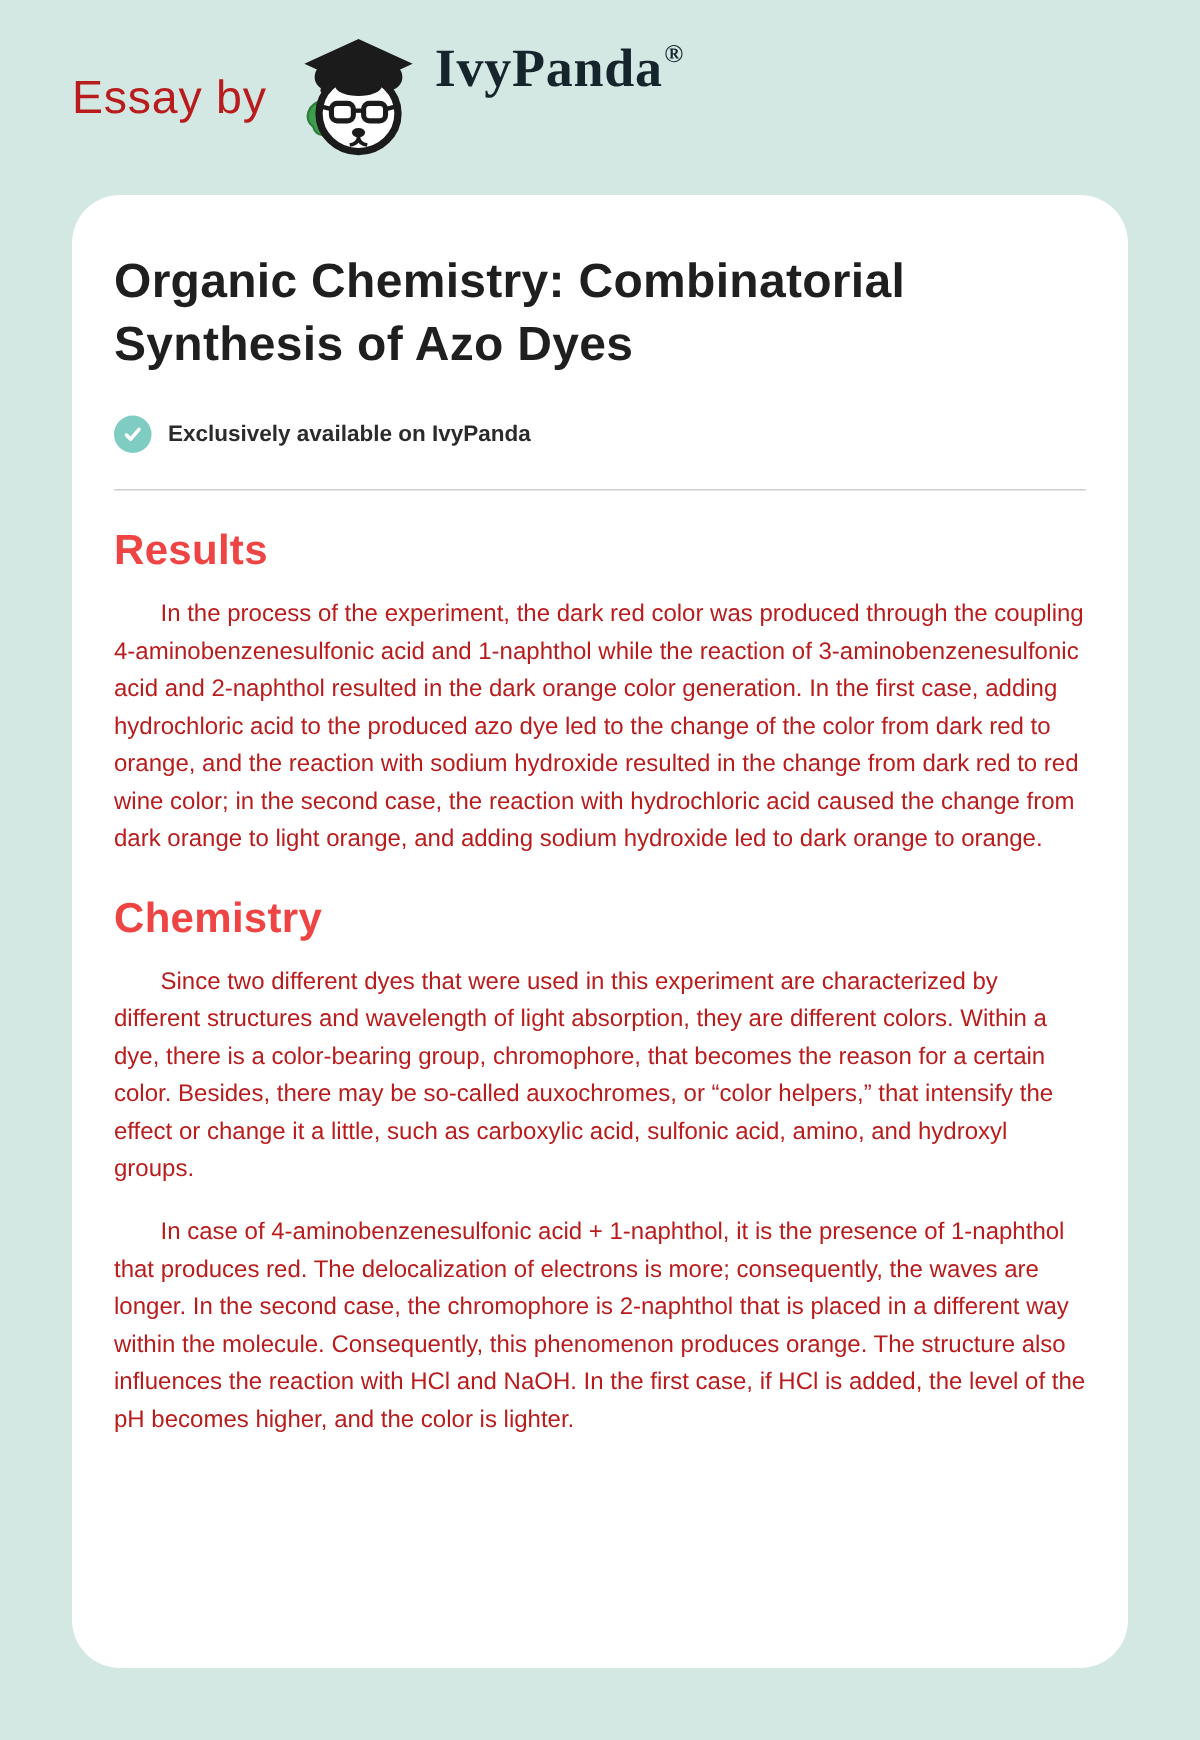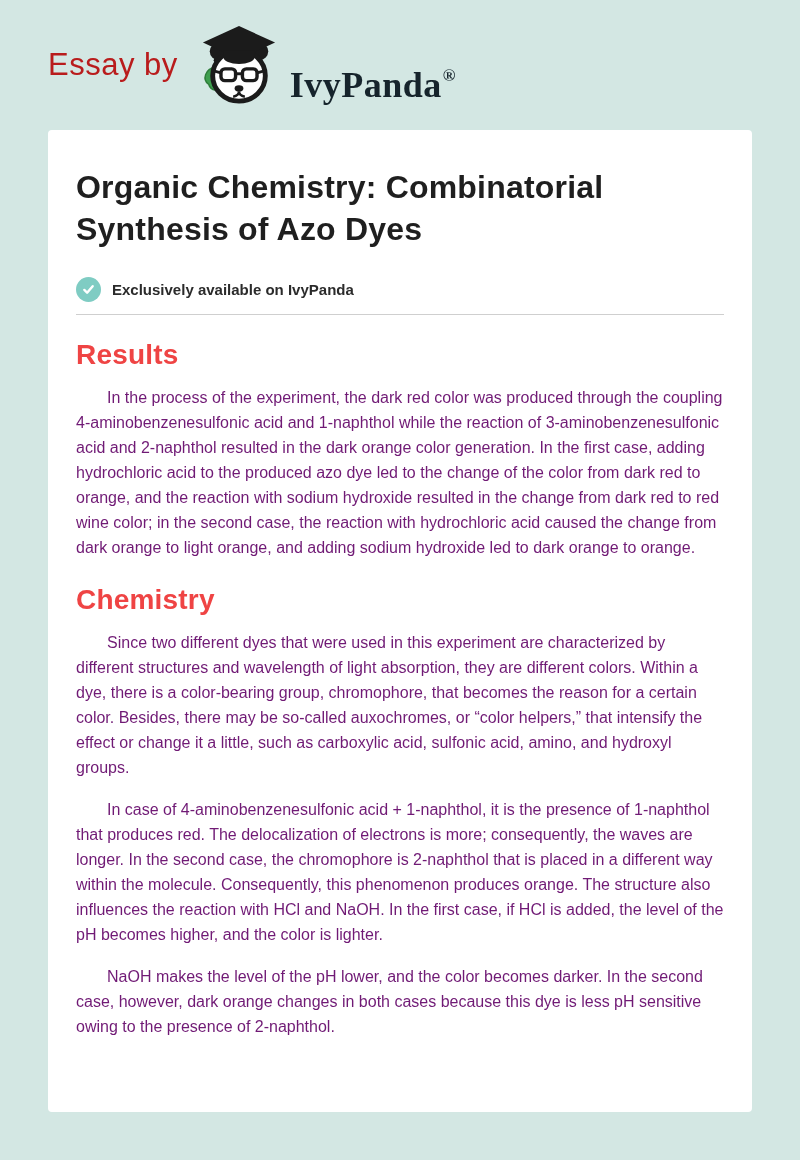--- a/index.html
+++ b/index.html
@@ -19,21 +19,21 @@
     padding-left: 48px;
   }
   .essay-by {
     font-size: 31px;
     color: #b91c1c;
     letter-spacing: 0.5px;
   }
   .logo-wrap {
     margin-left: 22px;
     display: flex;
-    align-items: flex-end;
+    align-items: flex-start;
   }
   .logo-wrap svg { display: block; }
   .wordmark {
     margin-left: 12px;
     font-family: "Liberation Serif", serif;
     font-weight: 700;
     font-size: 36px;
     color: #16242c;
     letter-spacing: 0.5px;
   }
@@ -43,33 +43,33 @@
     font-size: 17px;
     color: #16242c;
     vertical-align: 16px;
     margin-left: 1px;
   }
 
   
   .card {
     background: #ffffff;
     margin: 0 48px;
-    border-radius: 4px;
+    border-radius: 32px;
     padding: 36px 28px 50px 28px;
     min-height: 982px;
   }
   .doc-title {
     font-size: 32px;
     line-height: 1.32;
     font-weight: 700;
     color: #1f1f1f;
     letter-spacing: 0.2px;
   }
   .badge-row {
-    margin: 27px 0 12px 0;
+    margin: 27px 0 24px 0;
     display: flex;
     align-items: center;
   }
   .badge-circle {
     width: 25px;
     height: 25px;
     border-radius: 50%;
     background: #7fccc3;
     display: flex;
     align-items: center;
@@ -91,21 +91,21 @@
   .section-heading {
     font-size: 28px;
     font-weight: 700;
     color: #ef4444;
     margin: 24px 0 14px 0;
     letter-spacing: 0.2px;
   }
   .card p {
     font-size: 16px;
     line-height: 25px;
-    color: #701a75;
+    color: #b91c1c;
     text-indent: 31px;
     margin-bottom: 17px;
   }
   .card p:last-child { margin-bottom: 0; }
 </style>
 </head>
 <body>
 
 <header class="site-header">
   <span class="essay-by">Essay by</span>
@@ -155,14 +155,13 @@
   </div>
 
   <hr class="divider">
 
   <h2 class="section-heading">Results</h2>
   <p>In the process of the experiment, the dark red color was produced through the coupling 4-aminobenzenesulfonic acid and 1-naphthol while the reaction of 3-aminobenzenesulfonic acid and 2-naphthol resulted in the dark orange color generation. In the first case, adding hydrochloric acid to the produced azo dye led to the change of the color from dark red to orange, and the reaction with sodium hydroxide resulted in the change from dark red to red wine color; in the second case, the reaction with hydrochloric acid caused the change from dark orange to light orange, and adding sodium hydroxide led to dark orange to orange.</p>
 
   <h2 class="section-heading">Chemistry</h2>
   <p>Since two different dyes that were used in this experiment are characterized by different structures and wavelength of light absorption, they are different colors. Within a dye, there is a color-bearing group, chromophore, that becomes the reason for a certain color. Besides, there may be so-called auxochromes, or “color helpers,” that intensify the effect or change it a little, such as carboxylic acid, sulfonic acid, amino, and hydroxyl groups.</p>
   <p>In case of 4-aminobenzenesulfonic acid + 1-naphthol, it is the presence of 1-naphthol that produces red. The delocalization of electrons is more; consequently, the waves are longer. In the second case, the chromophore is 2-naphthol that is placed in a different way within the molecule. Consequently, this phenomenon produces orange. The structure also influences the reaction with HCl and NaOH. In the first case, if HCl is added, the level of the pH becomes higher, and the color is lighter.</p>
-  <p>NaOH makes the level of the pH lower, and the color becomes darker. In the second case, however, dark orange changes in both cases because this dye is less pH sensitive owing to the presence of 2-naphthol.</p>
 </main>
 
 </body></html>

